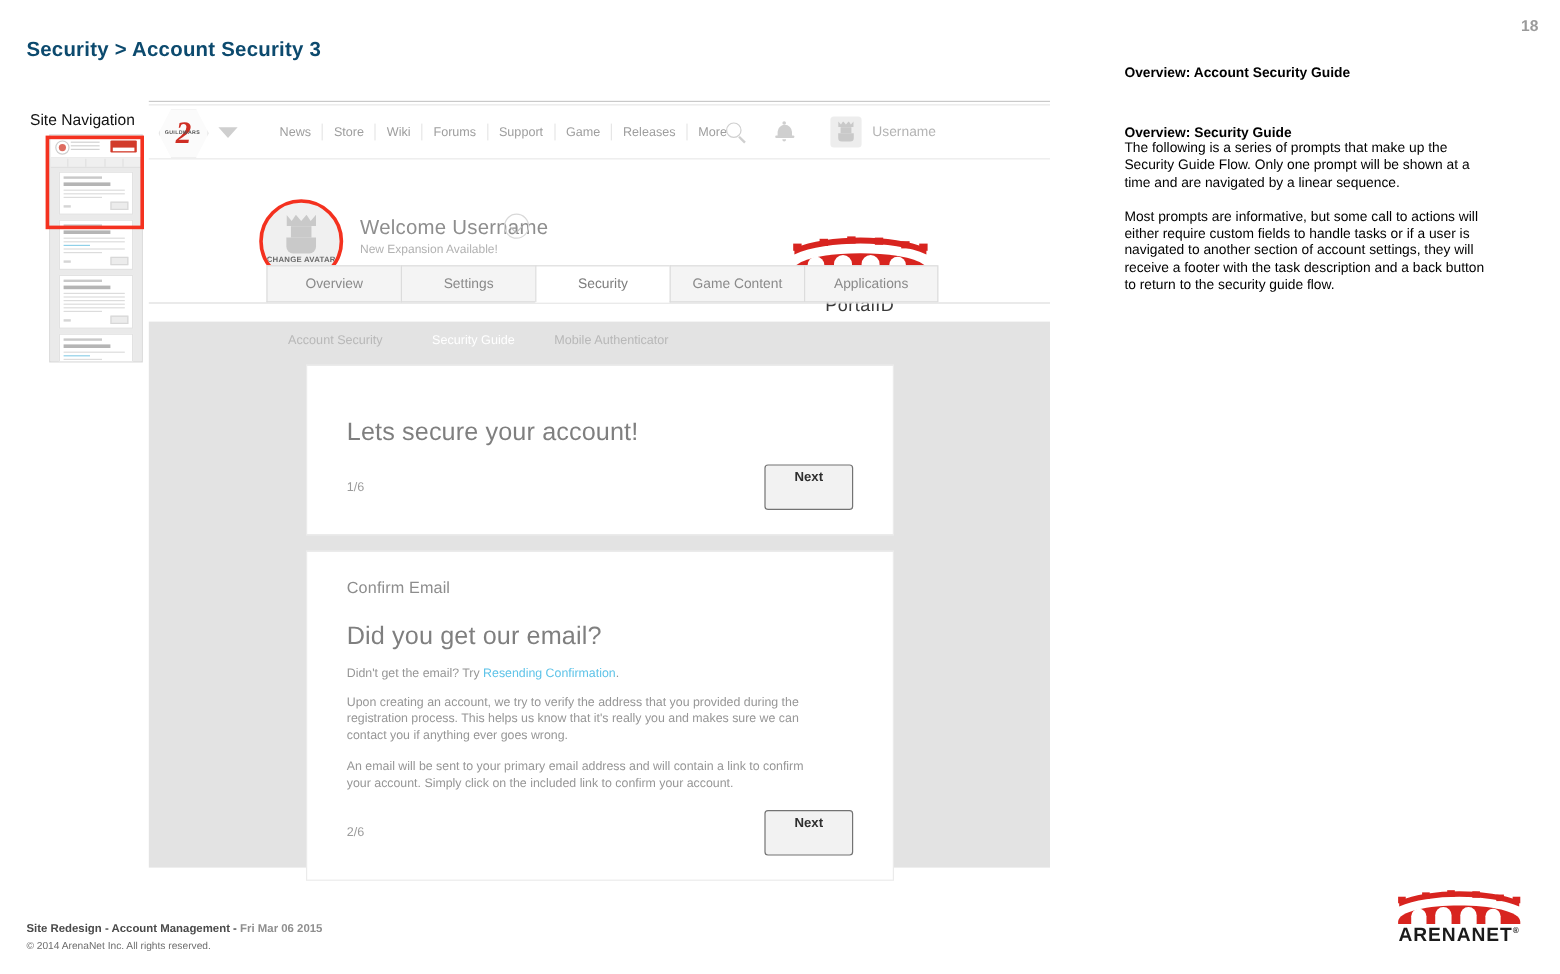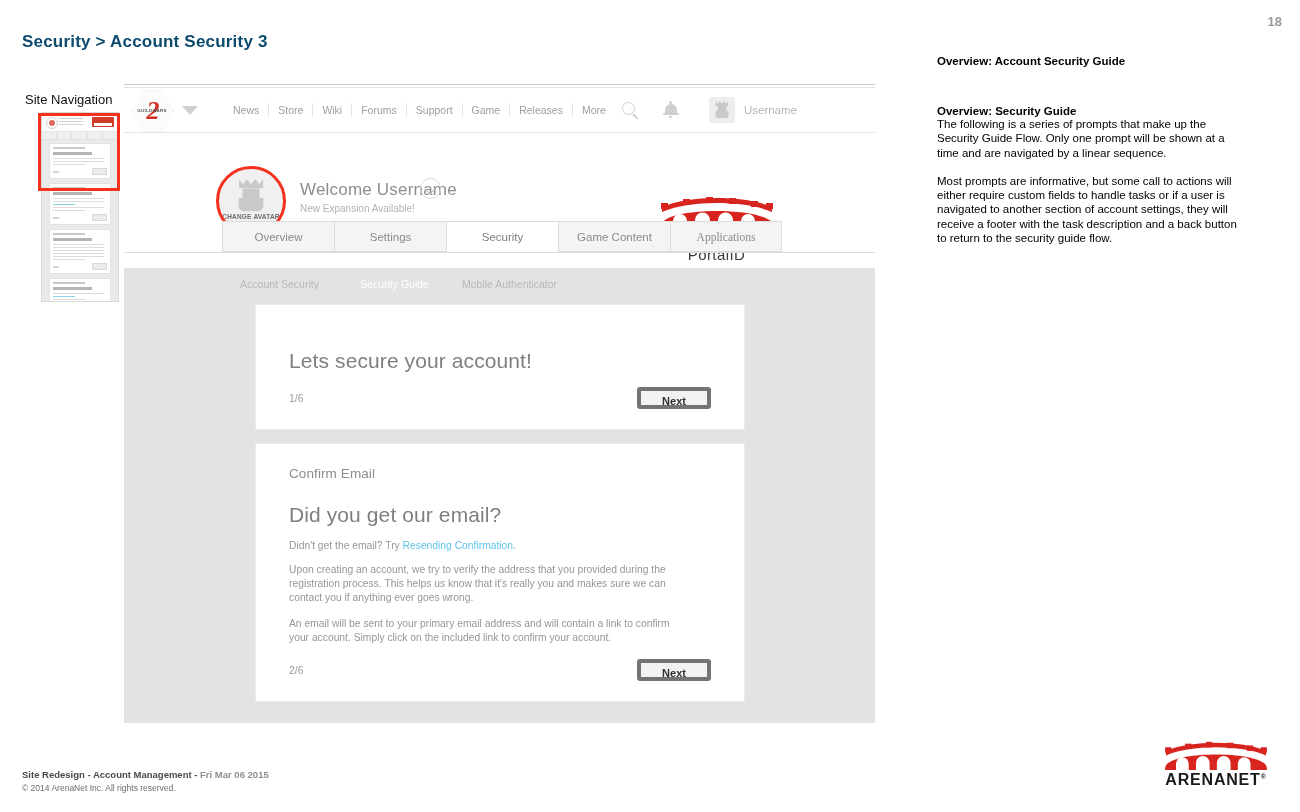--- a/index.html
+++ b/index.html
@@ -125,21 +125,21 @@
     border-top: 9px solid #cfcfcf;
   }
   .gnav-links { display: flex; margin-left: 26px; }
   .gnav-links a {
     font-size: 10.5px; color: #9e9e9e; text-decoration: none;
     padding: 0 9px; border-left: 1px solid #e6e6e6;
     line-height: 14px;
   }
   .gnav-links a:first-child { border-left: none; }
   .gnav-right {
-    position: absolute; right: 0; top: 0; height: 44px;
+    position: absolute; right: 17px; top: 0; height: 44px;
     display: flex; align-items: center; padding-right: 78px;
   }
   .icon-search {
     position: relative; width: 17px; height: 17px; margin-right: 24px;
   }
   .icon-search .lens {
     position:absolute; left:0; top:0; width: 13px; height: 13px;
     border: 1.6px solid #cfcfcf; border-radius: 50%; box-sizing: border-box;
   }
   .icon-search .handle {
@@ -224,21 +224,21 @@
     border-bottom: 1px solid #dcdcdc;
   }
   .tabs { position: absolute; left: 98px; top: 0; display: flex; }
   .tab {
     width: 112px; height: 31px; line-height: 31px; text-align: center;
     font-size: 11.5px; color: #8a8a8a;
     background: #f4f4f4;
     border: 1px solid #dcdcdc; border-right: none;
     box-sizing: border-box;
   }
-  .tab:last-child { border-right: 1px solid #dcdcdc; font-family: Liberation Serif, serif; }
+  .tab:last-child { border-right: 1px solid #dcdcdc; }
   .tab.active { background: #ffffff; border-bottom-color: #ffffff; color: #7d7d7d; }
 
   
   .content {
     position: absolute; left: 0; top: 184px; width: 751px; height: 455px;
     background: #e3e3e3;
   }
   .subtabs { position: absolute; left: 98px; top: 10px; display: flex; }
   .subtab {
     font-size: 10.5px; color: #b8b8b8; width: 115px; text-align: center;
@@ -260,22 +260,22 @@
     max-width: 395px;
   }
   .card-body.gap { margin-top: 12px; }
   .card-link { color: #5ec3e8; text-decoration: none; }
   .card-foot {
     display: flex; justify-content: space-between; align-items: center;
     margin-top: 14px;
   }
   .card-count { font-size: 10.5px; color: #9b9b9b; }
   .next-btn {
-    width: 74px; height: 22px; line-height: 20px; text-align: center;
-    background: #f2f2f2; border: 4px solid #737373; border-radius: 3px;
+    width: 74px; height: 38px; line-height: 20px; text-align: center;
+    background: #f2f2f2; border: 1px solid #737373; border-radius: 3px;
     font-size: 11px; font-weight: bold; color: #2f2f2f;
     box-sizing: border-box;
   }
 
   
   .notes { position: absolute; left: 937px; top: 55px; width: 300px; }
   .notes-title { font-size: 11.5px; font-weight: bold; color: #000; }
   .notes-h { font-size: 11.5px; font-weight: bold; color: #000; margin-top: 38px; }
   .notes-p { font-size: 11.5px; color: #000; line-height: 14.3px; margin-top: 0px; }
   .notes-p.spaced { margin-top: 14px; }

